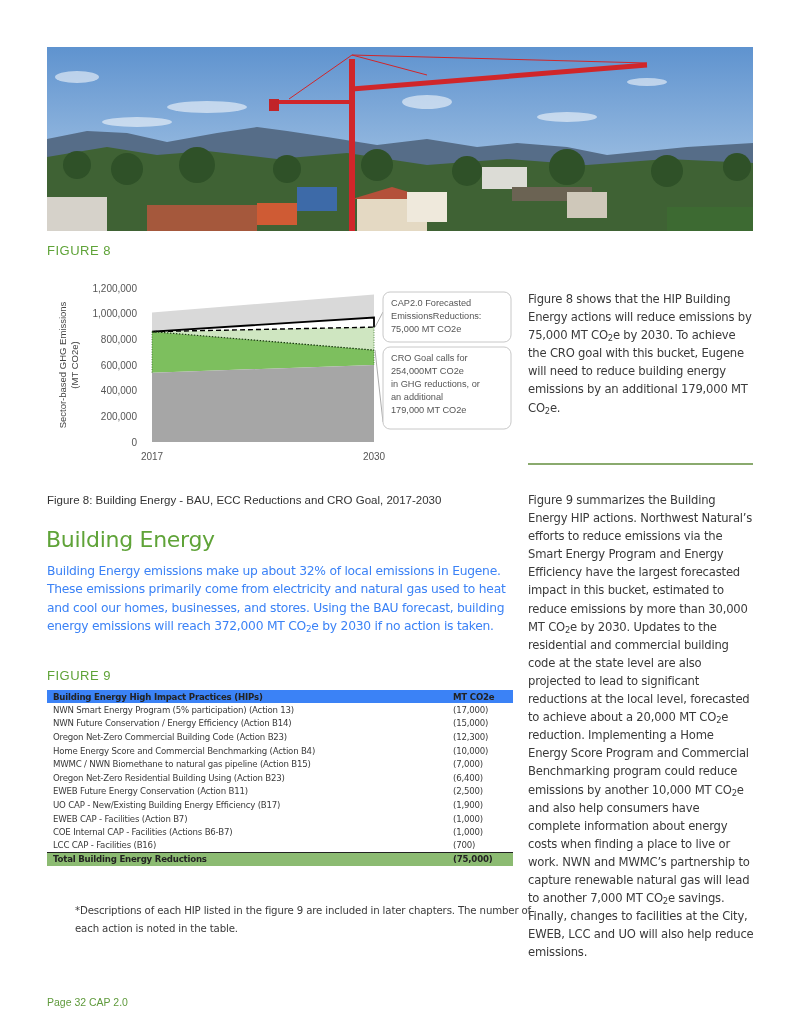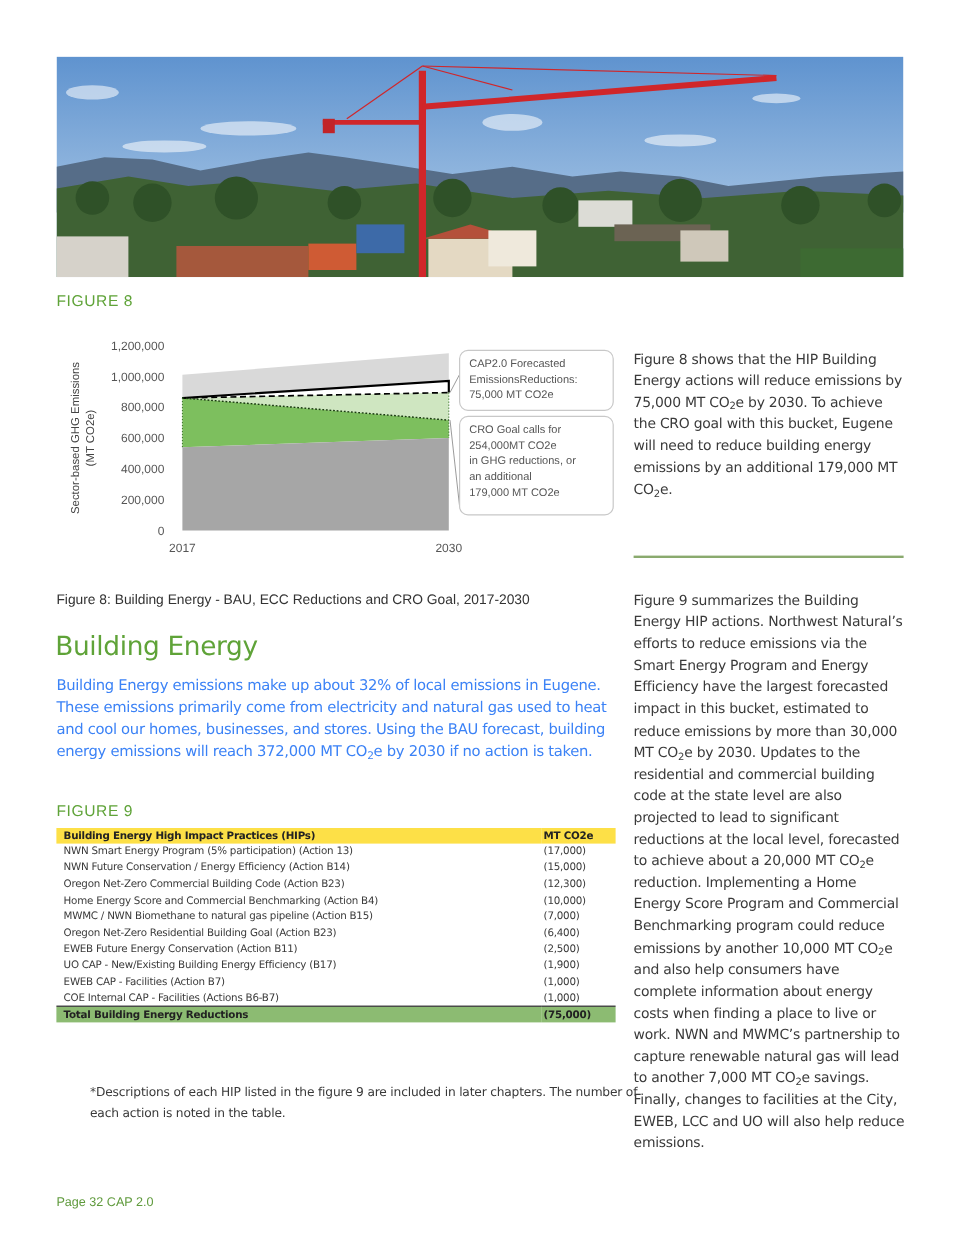--- a/index.html
+++ b/index.html
@@ -24,21 +24,21 @@
 
     .caption { position: absolute; left: 47px; top: 494px; font-family: "Liberation Sans", sans-serif; font-size: 11.5px; color: #333; }
 
     .section-title { position: absolute; left: 46px; top: 527px; font-family: "DejaVu Sans", sans-serif; font-size: 22px; color: #5fa338; font-weight: normal; letter-spacing: -0.3px; }
 
     .body-para { position: absolute; left: 47px; top: 562px; width: 460px; font-family: "DejaVu Sans", sans-serif; font-size: 12.3px; line-height: 18.3px; color: #3b82f6; letter-spacing: -0.25px; }
 
     .hip-table { position: absolute; left: 47px; top: 690px; width: 466px; border-collapse: collapse; font-family: "DejaVu Sans", sans-serif; font-size: 8.6px; color: #3a3a3a; letter-spacing: -0.2px; }
     .hip-table th, .hip-table td { padding: 0 6px; height: 13.6px; text-align: left; white-space: nowrap; }
     .hip-table td.val, .hip-table th.val { text-align: left; width: 62px; padding-left: 2px; }
-    .hip-table thead tr { background: #fde047; }
+    .hip-table thead tr { background: #3b82f6; }
     .hip-table thead th { font-weight: bold; color: #222; height: 13px; }
     .hip-table tfoot tr { background: #8cbb72; border-top: 1px solid #222; }
     .hip-table tfoot td { font-weight: bold; color: #222; height: 13px; }
 
     .footnote { position: absolute; left: 47px; top: 902px; width: 470px; font-family: "DejaVu Sans", sans-serif; font-size: 10.2px; line-height: 17.5px; color: #3a3a3a; letter-spacing: -0.15px; margin-left: 28px; }
 
     .page-footer { position: absolute; left: 47px; top: 996px; font-family: "Liberation Sans", sans-serif; font-weight: normal; font-size: 10.5px; color: #5f9a3c; }
     sub { font-size: 0.72em; vertical-align: -0.25em; line-height: 0; }
   </style>
 </head>
@@ -185,38 +185,42 @@
       </tr>
       <tr>
         <td>Home Energy Score and Commercial Benchmarking (Action B4)</td>
         <td class="val">(10,000)</td>
       </tr>
       <tr>
         <td>MWMC / NWN Biomethane to natural gas pipeline (Action B15)</td>
         <td class="val">(7,000)</td>
       </tr>
       <tr>
-        <td>Oregon Net-Zero Residential Building Goal (Action B23)</td>
+        <td>Oregon Net-Zero Residential Building Using (Action B23)</td>
         <td class="val">(6,400)</td>
       </tr>
       <tr>
         <td>EWEB Future Energy Conservation (Action B11)</td>
         <td class="val">(2,500)</td>
       </tr>
       <tr>
         <td>UO CAP - New/Existing Building Energy Efficiency (B17)</td>
         <td class="val">(1,900)</td>
       </tr>
       <tr>
         <td>EWEB CAP - Facilities (Action B7)</td>
         <td class="val">(1,000)</td>
       </tr>
       <tr>
         <td>COE Internal CAP - Facilities (Actions B6-B7)</td>
         <td class="val">(1,000)</td>
+      </tr>
+      <tr>
+        <td>LCC CAP - Facilities (B16)</td>
+        <td class="val">(700)</td>
       </tr>
     </tbody>
   <tfoot>
     <tr>
       <td>Total Building Energy Reductions</td>
       <td class="val">(75,000)</td>
     </tr>
   </tfoot>
 </table>
 

